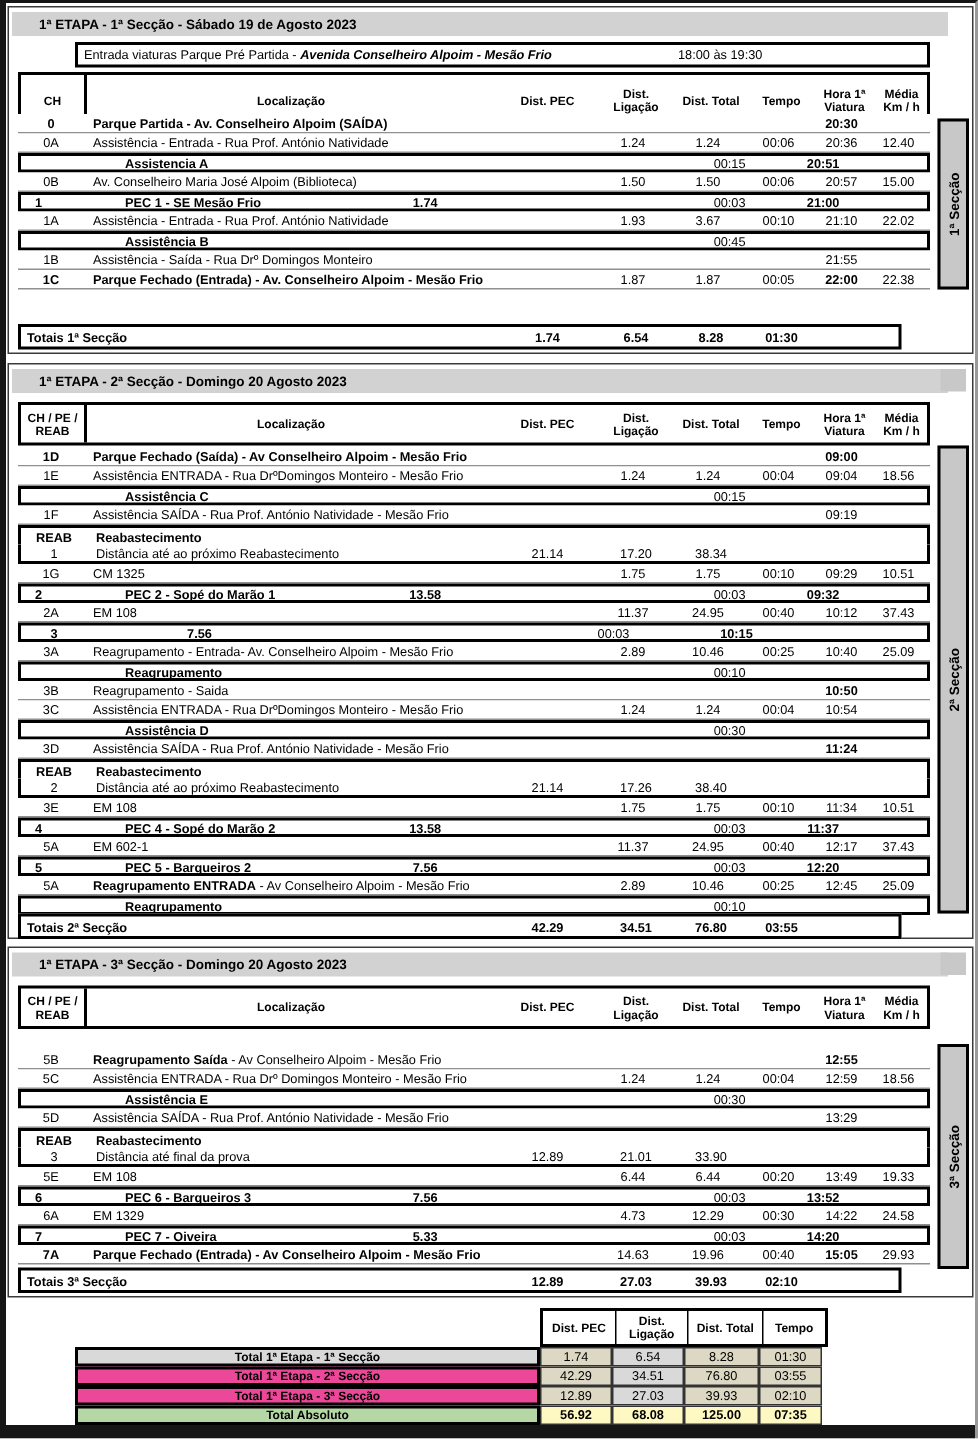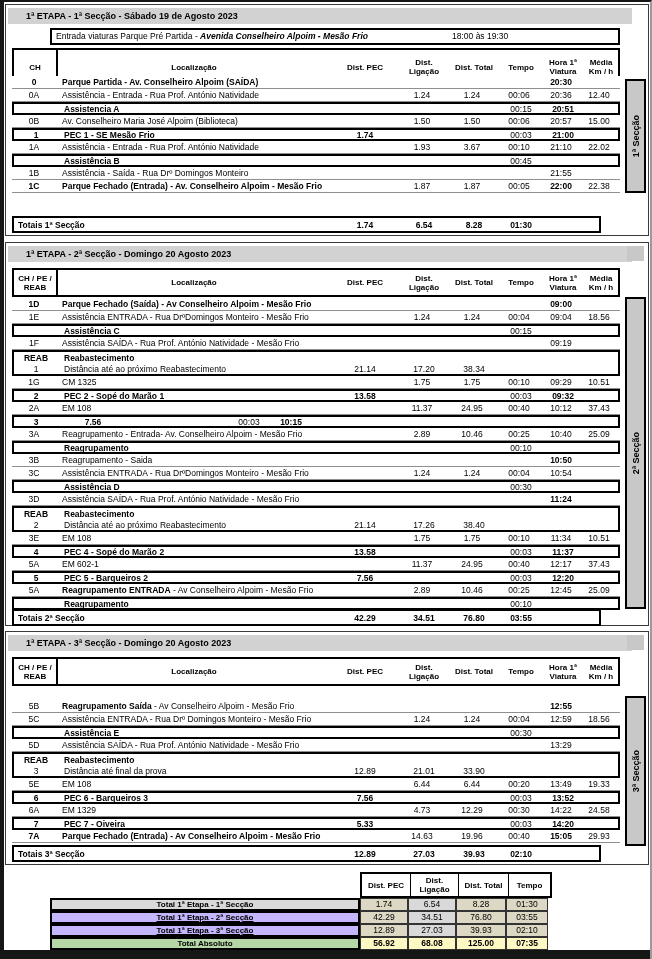--- a/index.html
+++ b/index.html
@@ -45,21 +45,21 @@
 
   .rows{position:absolute;left:6px;width:608px;}
   .rows1{top:71px;}
   .rows2{top:55px;}
   .rows3{top:68px;}
   .row{display:flex;height:13px;align-items:center;font-size:8.5px;line-height:12px;
        border-bottom:1px solid #8f8f8f;box-sizing:border-box;background:#fff;white-space:nowrap;}
   .row .locb{font-weight:bold;}
   .row.b .ch,.row.b .pec,.row.b .hor{font-weight:bold;}
   .row.hb .hor{font-weight:bold;}
-  .row.box{border:2px solid #000;}
+  .row.box{border:2px solid #000;gap:40px;}
   .row.boxt{border:2px solid #000;border-bottom:none;}
   .row.boxb{border:2px solid #000;border-top:none;}
 
   .totrow{position:absolute;left:6px;width:589px;height:17px;border:2px solid #000;display:flex;align-items:center;
           font-size:8.5px;font-weight:bold;background:#fff;box-sizing:border-box;white-space:nowrap;}
   .tot1{top:211px;}
   .tot2{top:366px;}
   .tot3{top:213px;}
   .tlabel{width:316px;padding-left:4px;box-sizing:border-box;}
 
@@ -81,21 +81,21 @@
   .shtot{width:50px;border-left:1px solid #000;}
   .shtem{width:42px;border-left:1px solid #000;}
   .srow{display:flex;height:13px;box-sizing:border-box;}
   .slabel{width:310px;border:2px solid #000;box-sizing:border-box;text-align:center;font-weight:bold;font-size:8px;line-height:9px;}
   .sval{border:1px solid #333;box-sizing:border-box;text-align:center;line-height:11px;}
   .vpec{width:48px;background:#ddd8c3;}
   .vlig{width:48px;background:#d9d9d9;}
   .vtot{width:50px;background:#ddd8c3;}
   .vtem{width:42px;background:#ddd8c3;}
   .srow.lab-gray .slabel{background:#d9d9d9;}
-  .srow.lab-tan .slabel{background:#c4b5fd;text-decoration:underline;}
+  .srow.lab-tan .slabel{background:#ec4899;}
   .srow.absoluto .slabel{background:#b5d7a5;}
   .srow.absoluto .sval{background:#fef9c3;font-weight:bold;}
 </style>
 </head>
 <body>
 
 <div class="page">
 
   <div class="section" id="sec1">
     <div class="titlebar">1ª  ETAPA - 1ª  Secção - Sábado 19 de Agosto 2023</div>

